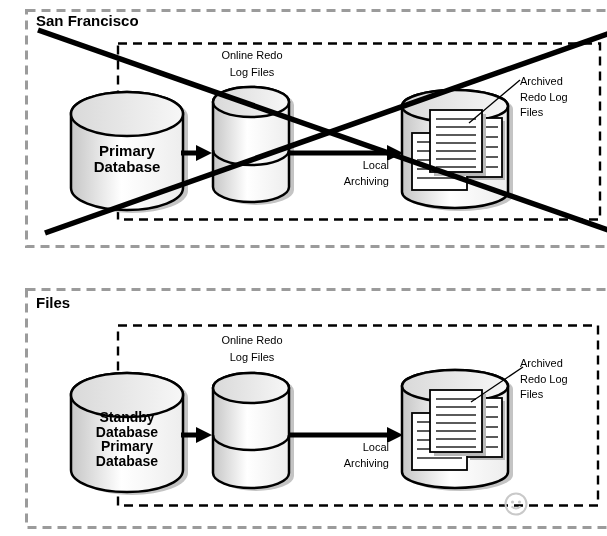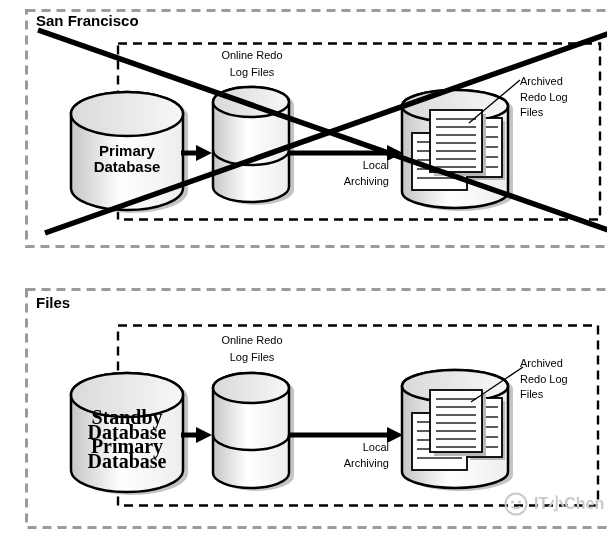--- a/index.html
+++ b/index.html
@@ -5,21 +5,21 @@
   html,body{margin:0;padding:0;background:#ffffff;}
   body{width:607px;height:536px;font-family:"Liberation Sans",sans-serif;}
   #canvas{position:relative;width:607px;height:536px;overflow:hidden;background:#fff;margin-left:20px;}
   #diagram-svg{position:absolute;left:0;top:0;}
   .lbl{position:absolute;color:#000;font-size:11px;line-height:16.5px;white-space:nowrap;}
   .lbl span{display:block;}
   .center{text-align:center;}
   .section-title{position:absolute;color:#000;font-size:15px;font-weight:bold;white-space:nowrap;}
   .db-label{position:absolute;color:#000;font-weight:bold;font-size:15px;line-height:16px;text-align:center;}
   .db-label span{display:block;text-align:center;}
-  .db-label.tight{font-size:20px;line-height:14.5px;font-family:Liberation Serif, serif;}
+  .db-label.tight{font-size:14px;line-height:14.5px;}
   .arch-lbl{line-height:15.5px;}
   .local-lbl{line-height:15.5px;text-align:right;}
   .watermark{position:absolute;left:483px;top:491px;display:flex;align-items:center;gap:5px;color:#c9c9c9;font-size:16px;font-weight:bold;}
 </style>
 </head>
 <body>
 
 <div id="canvas">
 
 <svg id="diagram-svg" width="607" height="536" viewBox="0 0 607 536">
@@ -215,16 +215,15 @@
   <span>Files</span>
 </div>
 
 <div class="watermark">
   <svg width="26" height="26" viewBox="0 0 26 26">
     <circle cx="13" cy="13" r="10.5" fill="none" stroke="#c9c9c9" stroke-width="2"></circle>
     <circle cx="9.5" cy="11" r="1.6" fill="#c9c9c9"></circle>
     <circle cx="16.5" cy="11" r="1.6" fill="#c9c9c9"></circle>
     <path d="M8.5 15.5 Q13 19.5 17.5 15.5" fill="none" stroke="#c9c9c9" stroke-width="1.8"></path>
   </svg>
-  <span>IT小Chen</span>
 </div>
 
 </div>
 
 </body></html>

